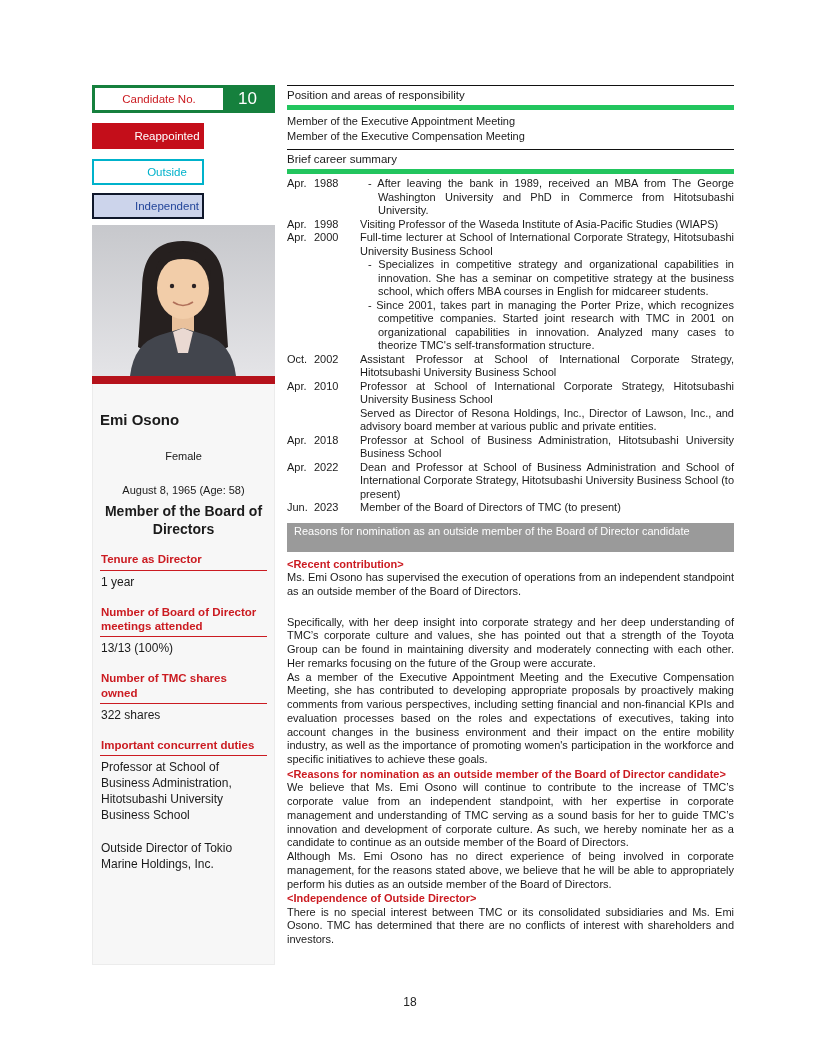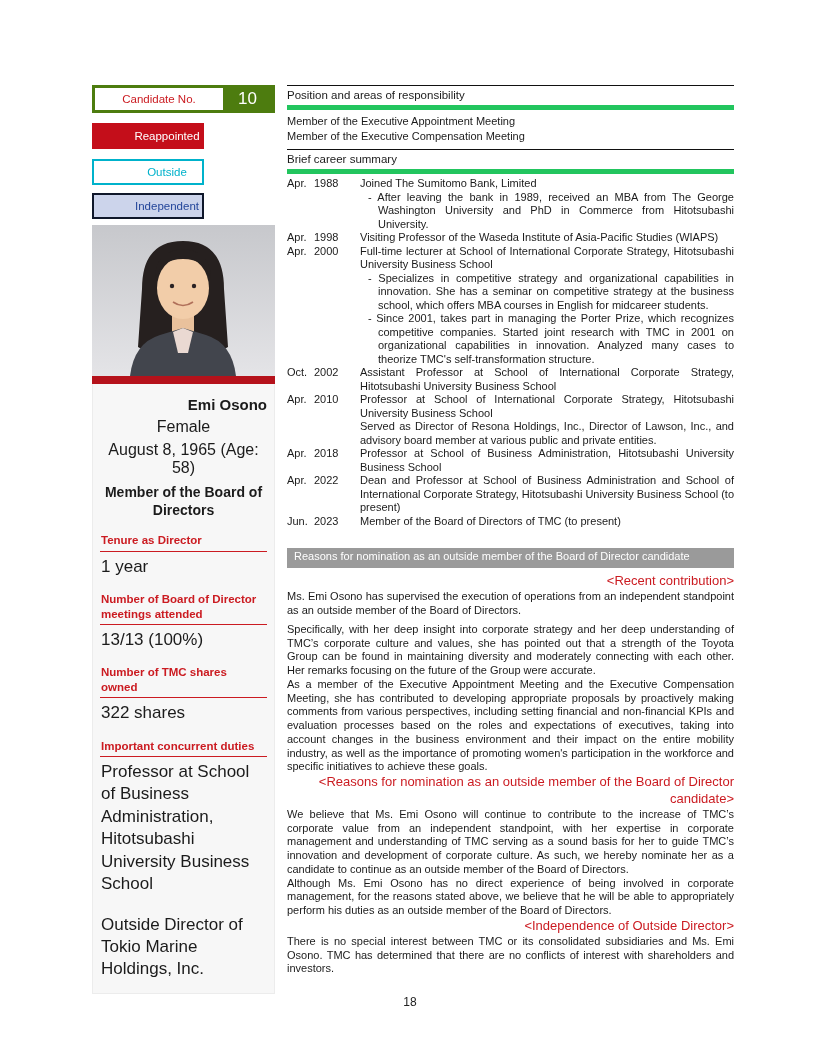--- a/index.html
+++ b/index.html
@@ -4,58 +4,58 @@
 <style>
   *{margin:0;padding:0;box-sizing:border-box;}
   html,body{background:#ffffff;}
   .page{position:relative;width:820px;height:1061px;background:#fff;overflow:hidden;
         font-family:"Liberation Sans","DejaVu Sans",sans-serif;color:#1b1b1b;}
   .columns{position:absolute;left:92px;top:85px;display:flex;align-items:flex-start;}
   .left-col{width:183px;flex:none;}
   .right-col{width:447px;margin-left:12px;flex:none;}
 
   
-  .cand{display:flex;background:#4d7c0f;padding:3px;height:28px;margin-bottom:10px;text-align:right;}
+  .cand{display:flex;background:#15803d;padding:3px;height:28px;margin-bottom:10px;text-align:right;}
   .cand-label{flex:1;background:#fff;display:flex;align-items:center;justify-content:center;
               color:#cb1b21;font-size:11.5px;}
   .cand-num{width:49px;display:flex;align-items:center;justify-content:center;color:#fff;font-size:17px;}
   .badge{width:112px;height:26px;display:flex;align-items:center;justify-content:center;font-size:11.5px;padding-left:38px;}
   .badge-reappointed{background:#c40e1a;color:#fff;margin-bottom:10px;}
   .badge-outside{background:#fff;color:#00b2cb;border:2px solid #00b2cb;margin-bottom:8px;}
   .badge-independent{background:#ccd4eb;color:#24469a;border:2px solid #0f172a;margin-bottom:6px;}
 
   .photo{width:183px;height:151px;display:block;}
   .photo-bar{height:8px;background:#b5121b;}
 
   
   .card{background:#f7f7f7;border:1px solid #ececec;border-top:none;min-height:581px;padding:10px 7px 12px;}
-  .p-name{font-size:15px;font-weight:bold;text-align:right;margin-top:2px;}
-  .p-sub{font-size:16px;text-align:center;margin-top:5px;}
+  .p-name{font-size:15px;font-weight:bold;text-align:left;margin-top:17px;}
+  .p-sub{font-size:11px;text-align:center;margin-top:22px;}
   .p-title{font-size:14px;font-weight:bold;text-align:center;margin-top:6px;line-height:1.3;}
   .field{margin-top:14px;}
   .field-label{color:#cb1b21;font-weight:bold;font-size:11.5px;line-height:1.25;
                border-bottom:1px solid #cb1b21;padding:0 1px 3px;}
-  .field-value{font-size:17px;line-height:1.32;padding:4px 1px 0;}
+  .field-value{font-size:12px;line-height:1.32;padding:4px 1px 0;}
   .field-value + .field-value{margin-top:14px;}
 
   
   .sec-header{font-size:11.5px;font-weight:normal;border-top:1px solid #111;border-bottom:5px solid #22c55e;
               padding:3px 0 4px;}
   .sec-items{padding:4px 0 6px;font-size:11px;line-height:1.32;}
   .career{padding-top:3px;font-size:11px;line-height:1.23;}
   .c-row{display:flex;justify-content:flex-end;}
   .c-month{width:27px;flex:none;}
   .c-year{width:46px;flex:none;}
   .c-body{flex:1;text-align:justify;}
   .c-bullet{padding-left:18px;text-indent:-10px;}
   .c-bullet::before{content:"- ";}
-  .banner{margin-top:20px;background:#9a9a9a;color:#fff;font-size:11px;padding:2px 7px 6px;}
-  .rhead{color:#cb1b21;font-weight:normal;font-size:13px;margin-top:5px;line-height:1.3;text-align:right;}
+  .banner{margin-top:8px;background:#9a9a9a;color:#fff;font-size:11px;padding:2px 7px 15px;}
+  .rhead{color:#cb1b21;font-weight:bold;font-size:11px;margin-top:5px;line-height:1.3;}
   .para{font-size:11px;line-height:1.25;text-align:justify;}
-  .para-gap{margin-bottom:5px;}
+  .para-gap{margin-bottom:17px;}
   .pagenum{position:absolute;left:0;right:0;top:995px;text-align:center;font-size:12px;color:#222;}
 </style>
 </head>
 <body>
 
 <div class="page">
   <div class="columns">
 
     <div class="left-col">
 
@@ -125,21 +125,20 @@
         <div>Member of the Executive Compensation Meeting</div>
       </div>
 
       <div class="sec-header">Brief career summary</div>
       <div class="career">
 
         <div class="c-row">
           <span class="c-month">Apr.</span>
           <span class="c-year">1988</span>
           <div class="c-body">
-            <div>Joined The Sumitomo Bank, Limited</div>
             <div class="c-bullet">After leaving the bank in 1989, received an MBA from The George Washington University and PhD in Commerce from Hitotsubashi University.</div>
           </div>
         </div>
 
         <div class="c-row">
           <span class="c-month">Apr.</span>
           <span class="c-year">1998</span>
           <div class="c-body">
             <div>Visiting Professor of the Waseda Institute of Asia-Pacific Studies (WIAPS)</div>
           </div>

